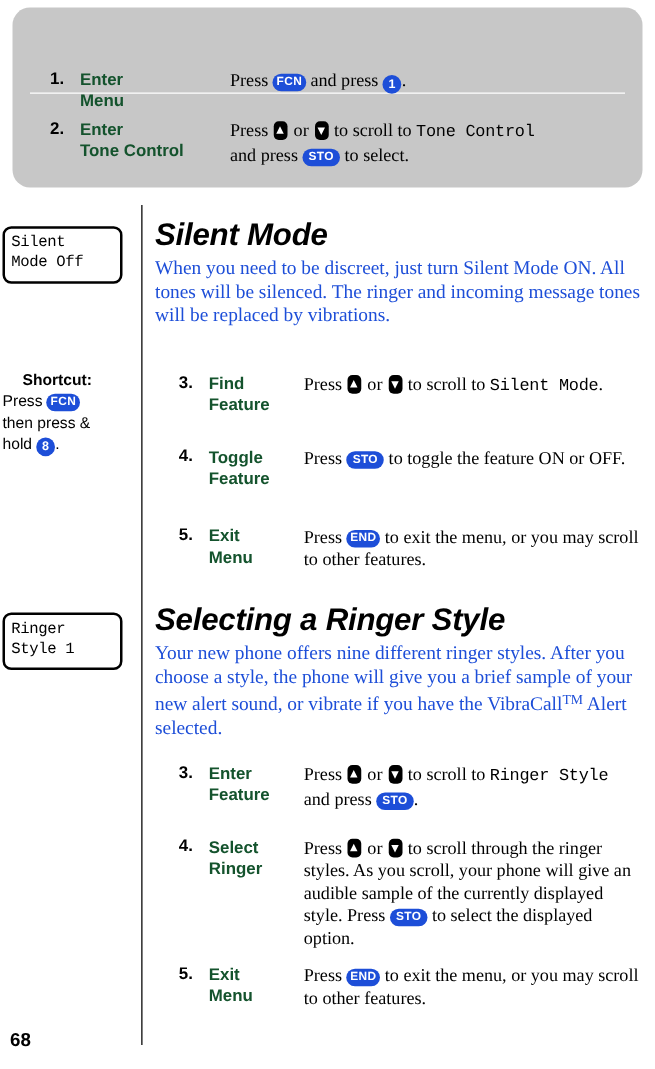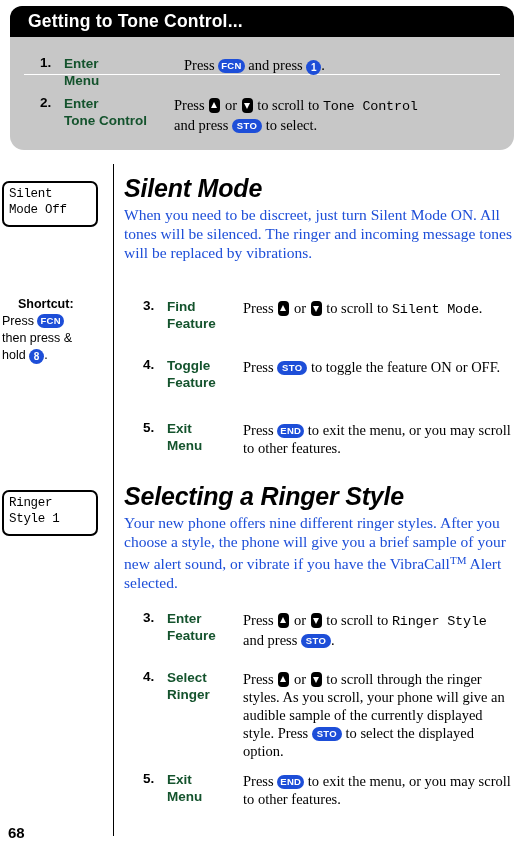--- a/index.html
+++ b/index.html
@@ -206,44 +206,41 @@
     font-size: 15px;
     color: #000;
   }
 
   .tm { font-size: 11px; vertical-align: 5px; }
 </style>
 </head>
 <body>
 
 <div id="top-panel">
-  <div id="top-title-bar">
-    <div class="title">Getting to Tone Control...</div>
-  </div>
 
   <div class="panel-rule" style="top:68px;"></div>
 
   <div class="steprow">
     <div class="step-num" style="left:30px; top:49px;">1.</div>
     <div class="step-label" style="left:54px; top:49px;">Enter Menu</div>
     <div class="step-text" style="left:174px; top:50px; width:310px;">
       <span>Press</span>
       <span class="keycap fcn">FCN</span>
       <span>and press</span>
       <span class="keycap round">1</span><span>.</span>
     </div>
   </div>
 
   <div class="steprow">
     <div class="step-num" style="left:30px; top:89px;">2.</div>
     <div class="step-label" style="left:54px; top:89px; width:116px;">
       <span>Enter</span><br>
       <span>Tone Control</span>
     </div>
-    <div class="step-text" style="left:164px; top:90px; width:316px;">
+    <div class="step-text" style="left:174px; top:90px; width:316px;">
       <span>Press</span>
       <span class="arrowkey up"></span>
       <span>or</span>
       <span class="arrowkey down"></span>
       <span>to scroll to</span>
       <span class="mono">Tone Control</span><br>
       <span>and press</span>
       <span class="keycap sto">STO</span>
       <span>to select.</span>
     </div>

